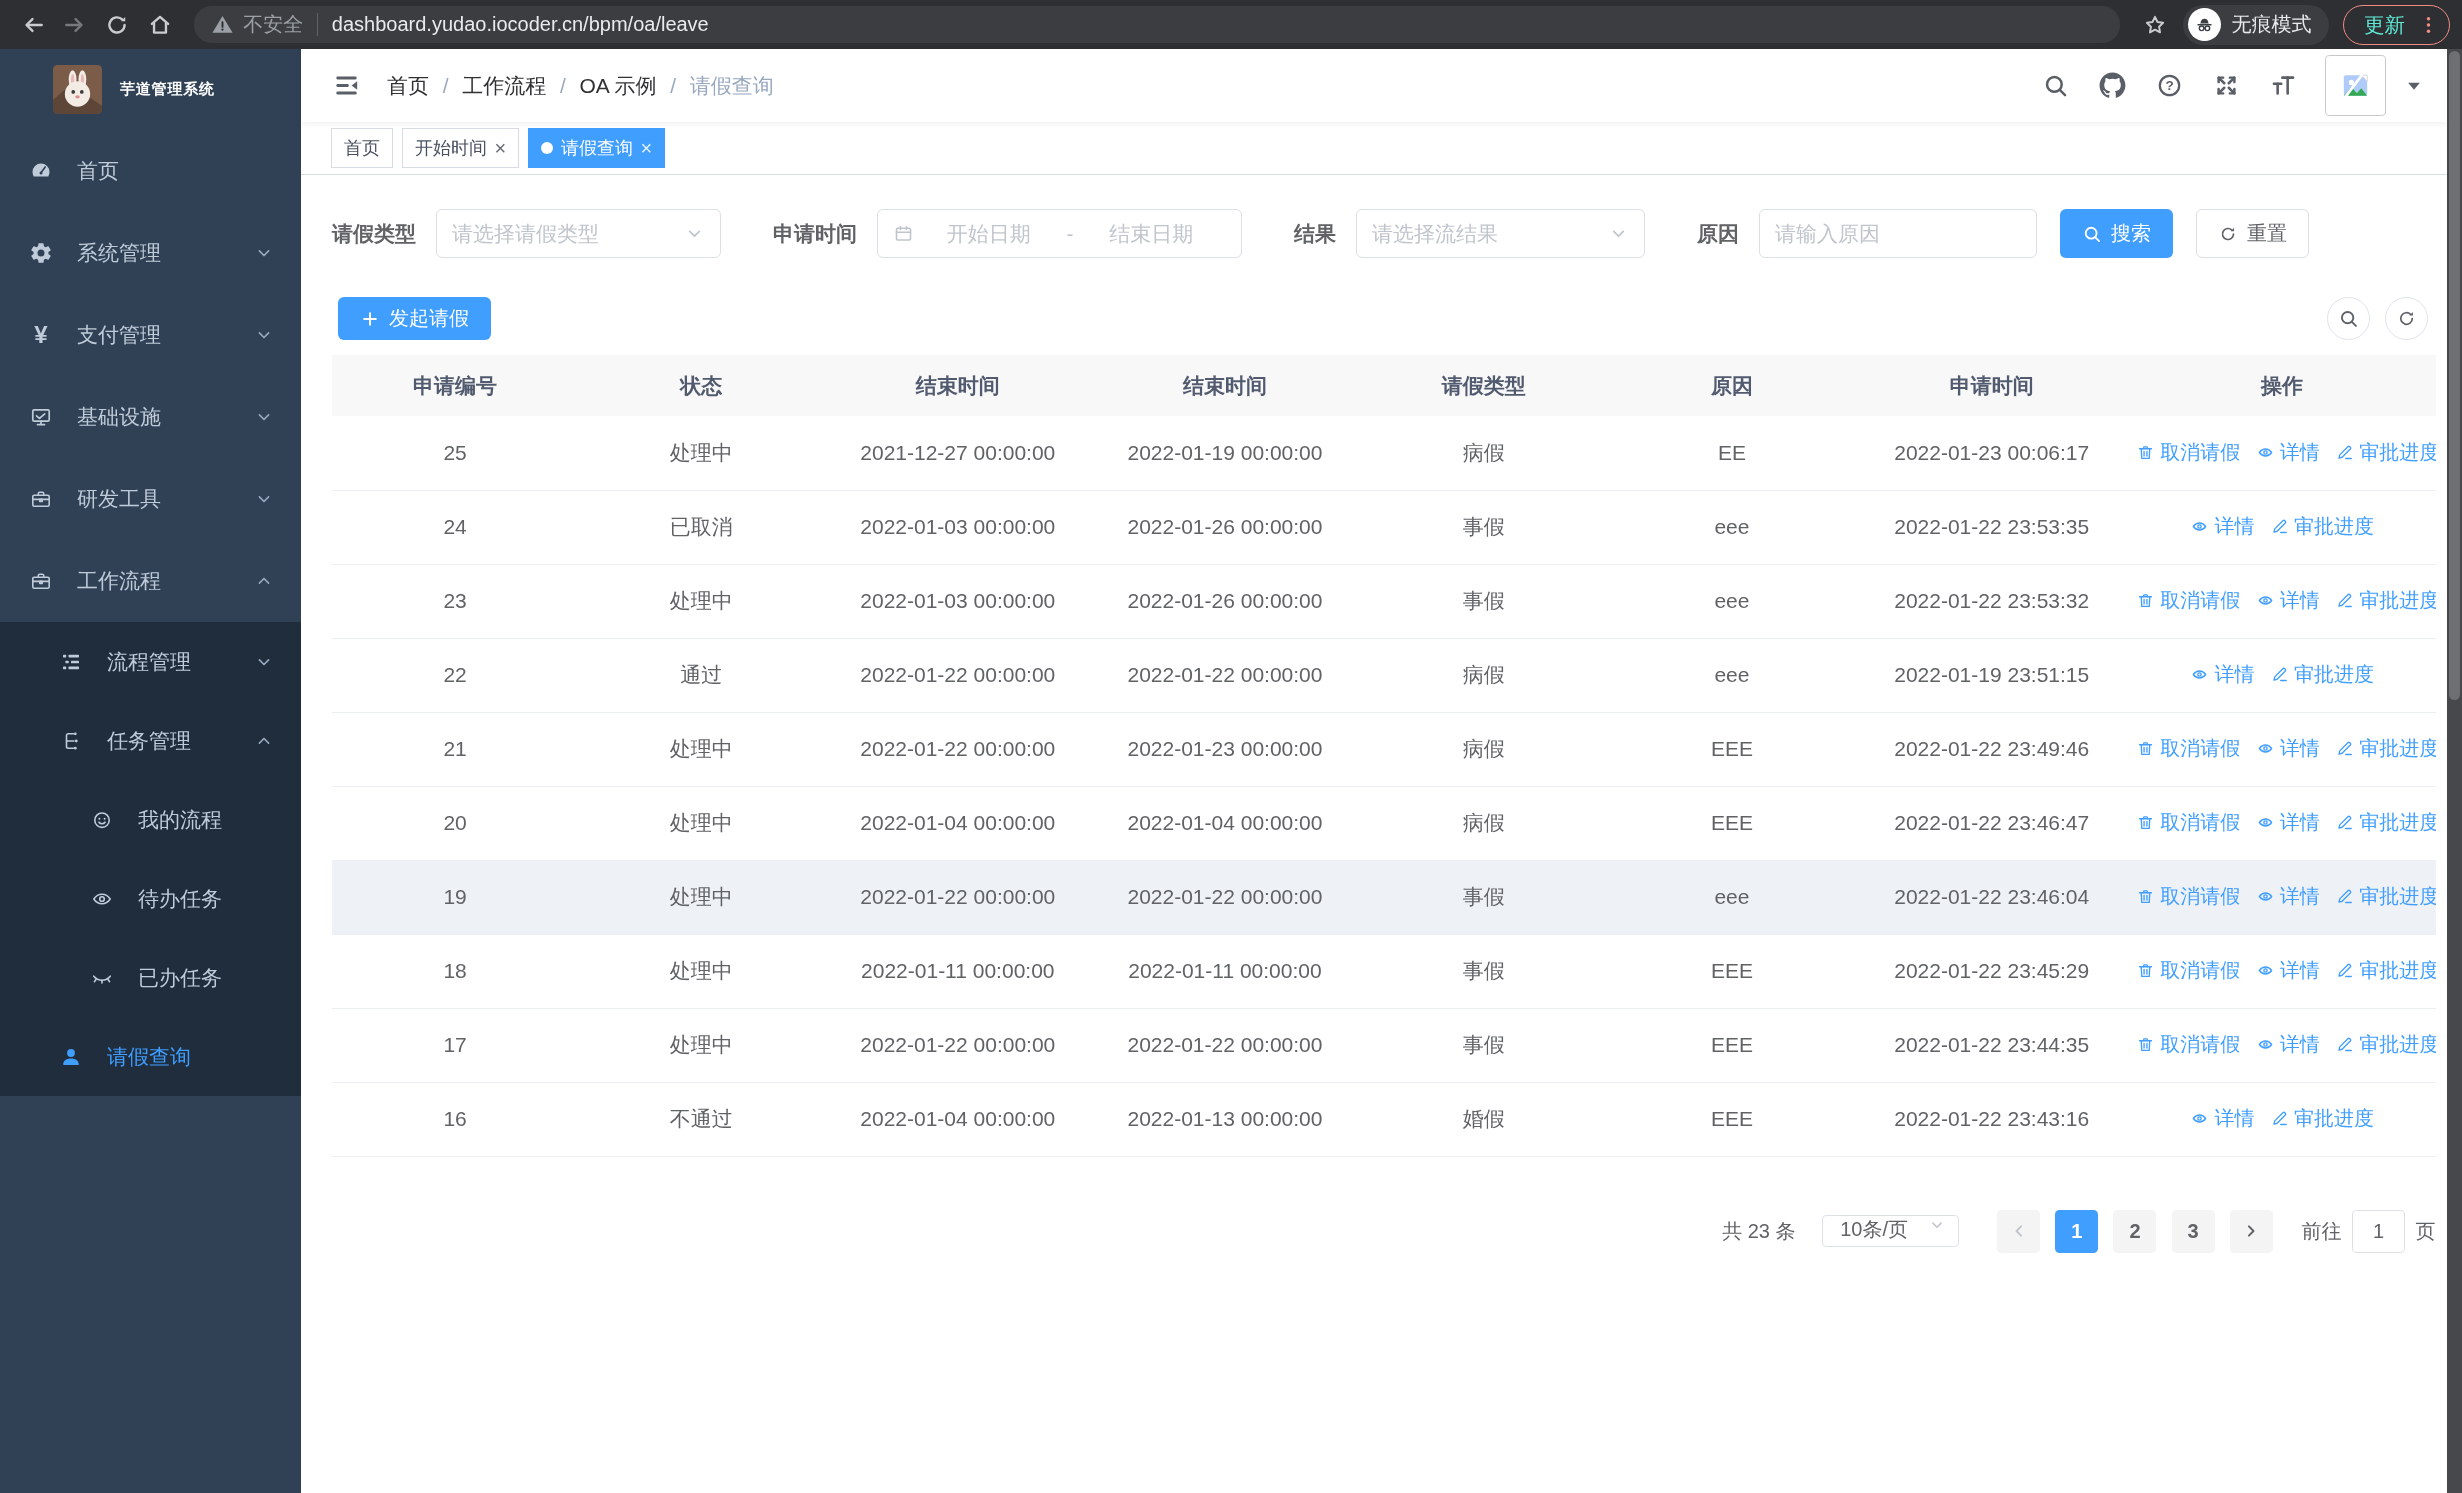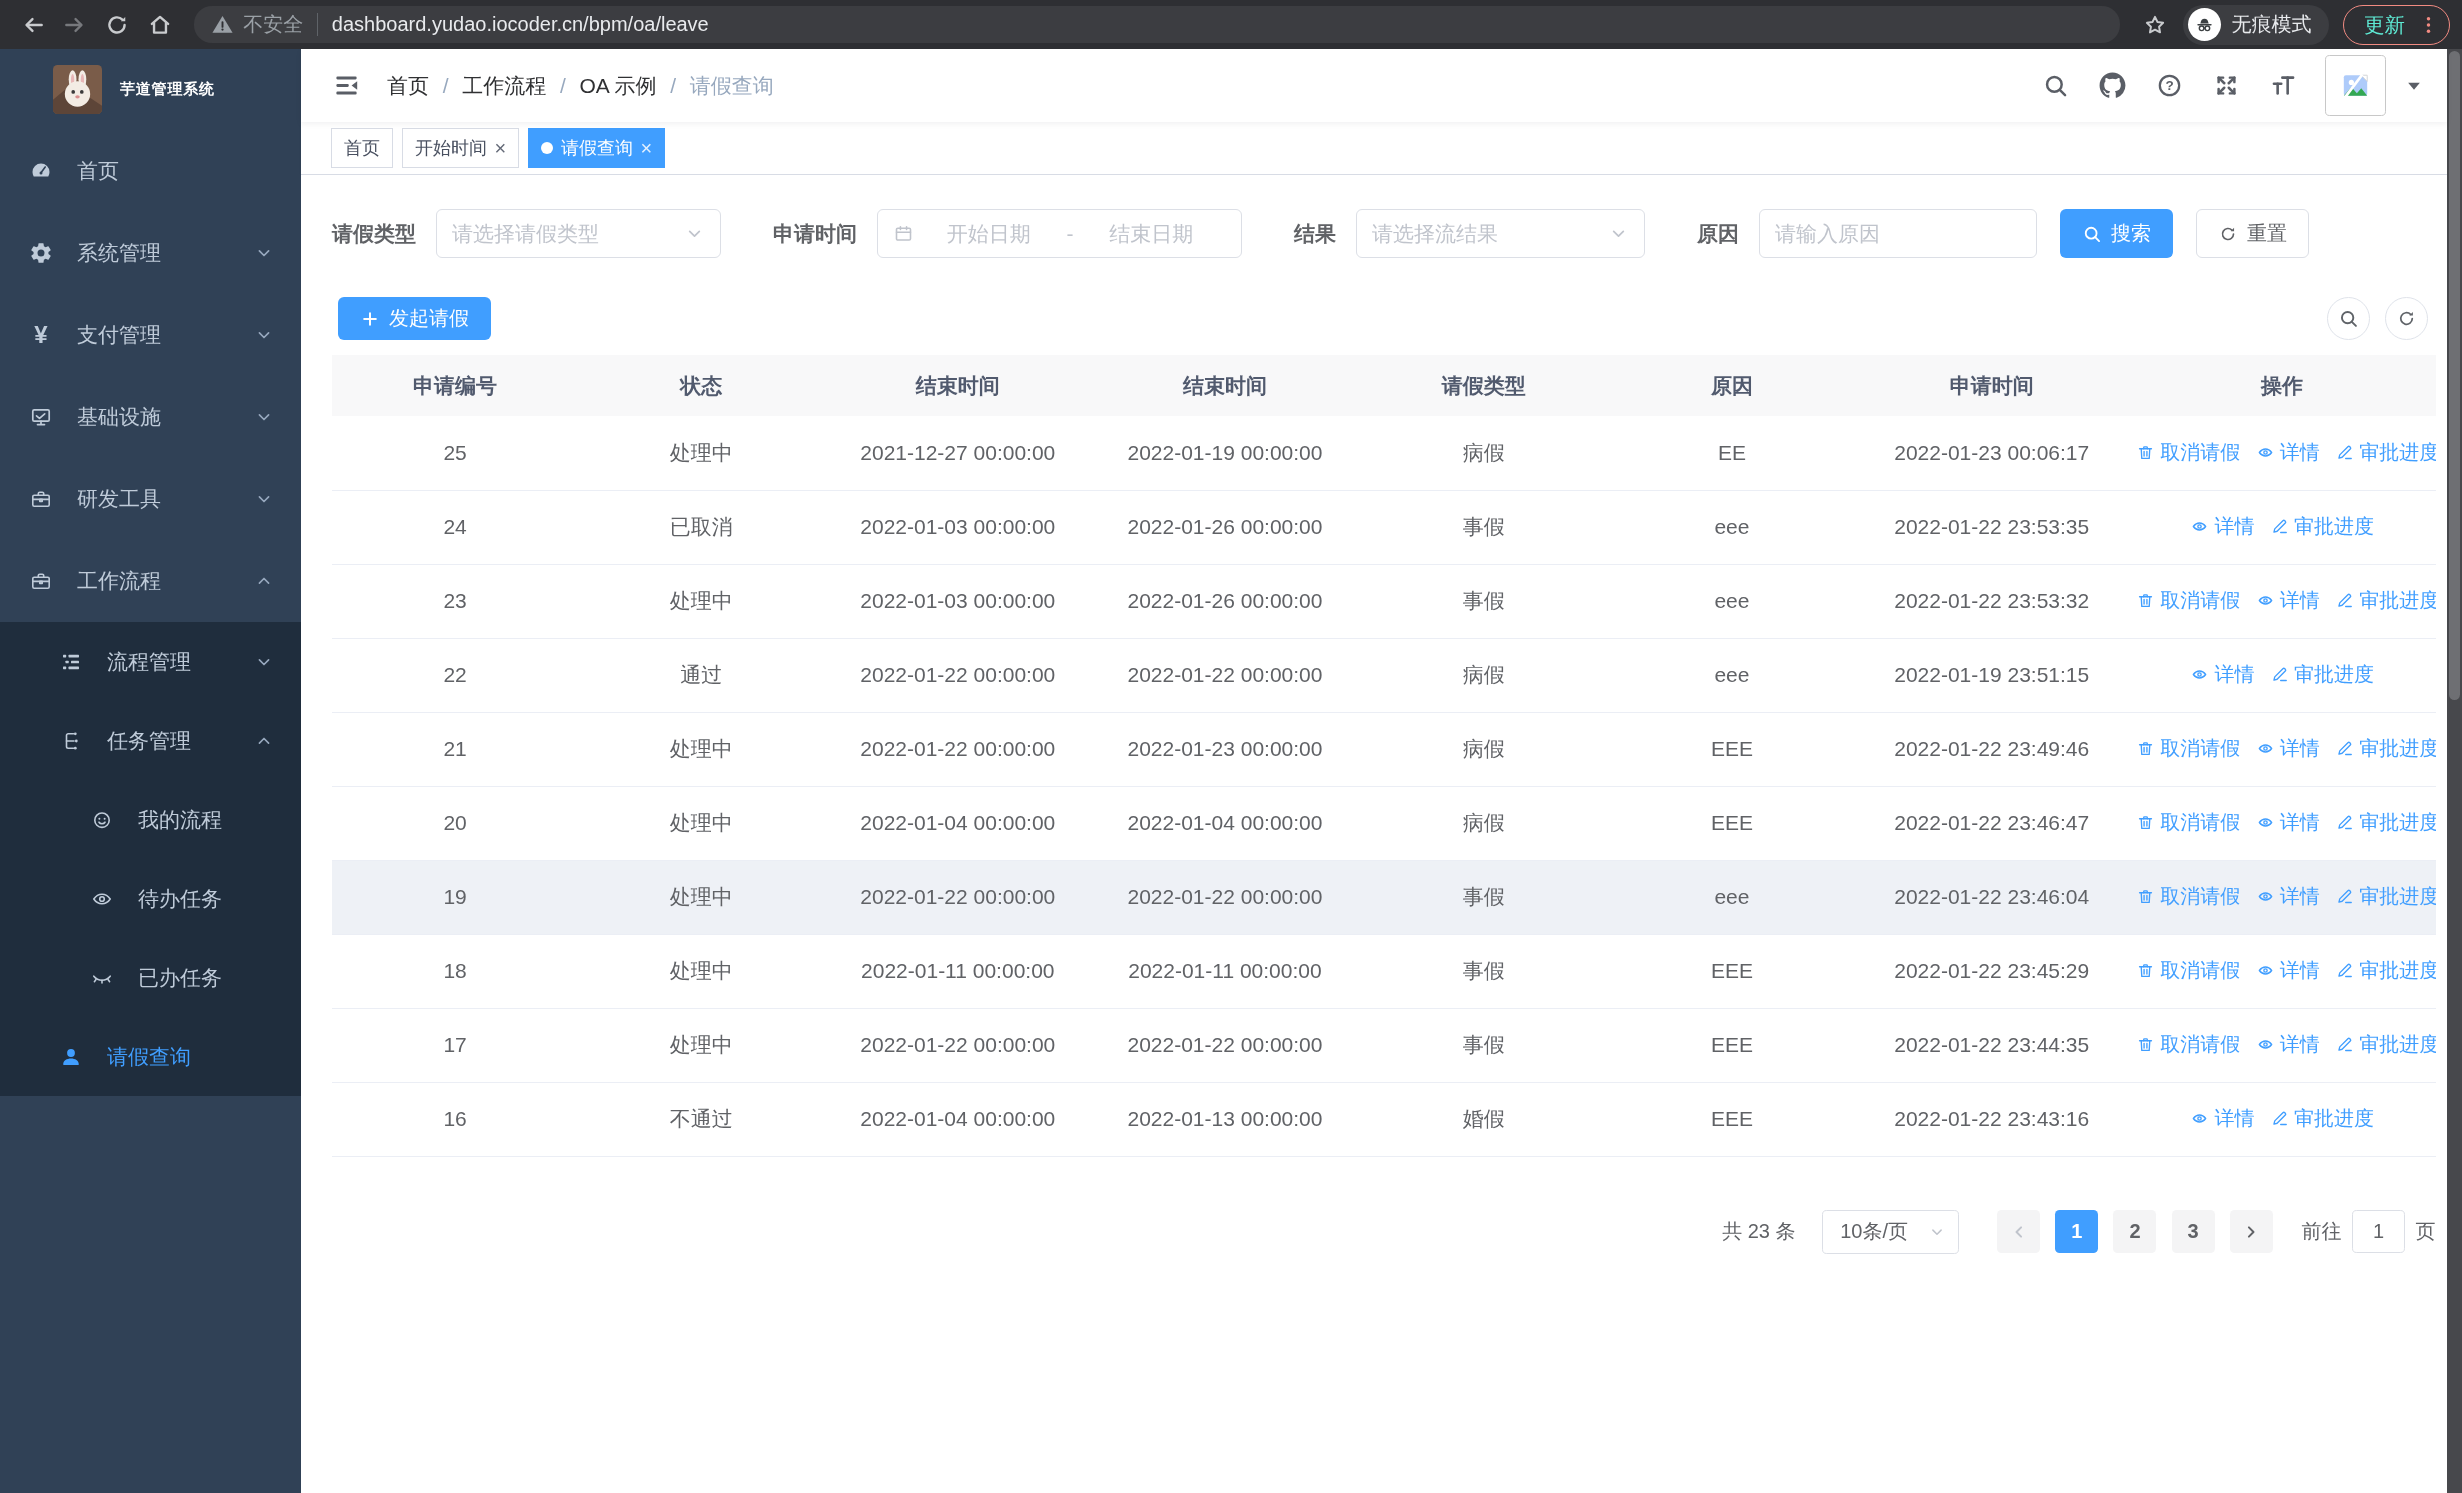--- a/index.html
+++ b/index.html
@@ -115,22 +115,22 @@
     text-align:center; white-space:nowrap; overflow:hidden; }
   tbody tr.highlight { background:#eef1f6;padding-left:36px; }
   .link { color:#409eff; font-size:20px; display:inline-flex; align-items:center; gap:5.3px;
     margin:0 7.6px; cursor:pointer; text-decoration:none; white-space:nowrap; }
   .link .l-icon { width:19px; height:19px; display:inline-flex; }
 
   
   .pagination { display:flex; align-items:center; justify-content:flex-end; margin-top:53px;
     color:#606266; font-size:20px; }
   .pg-total { margin-right:27px; white-space:nowrap; }
-  .size-select { width:137px; height:44px; border:0.8px solid #dcdfe6; border-radius:4.6px;
-    display:flex; align-items:center; justify-content:space-between; padding:0 12px 0 16.7px;
+  .size-select { width:137px; height:32px; border:0.8px solid #dcdfe6; border-radius:4.6px;
+    display:flex; justify-content:space-between; padding:0 12px 0 16.7px;
     color:#606266; cursor:pointer; margin-right:30px; }
   .size-select .ctl-icon { width:18px; height:18px; }
   .page { min-width:43px; height:43px; border-radius:4.6px; background:#f4f4f5; color:#606266;
     display:flex; align-items:center; justify-content:center; font-weight:600; margin:0 7.6px;
     cursor:pointer; }
   .page.arrow { color:#606266; }
   .page.arrow.disabled { color:#c0c4cc; }
   .page.arrow svg { width:20px; height:20px; }
   .page.active { background:#409eff; color:#fff; }
   .pg-goto { margin:0 10.6px 0 21px; }

